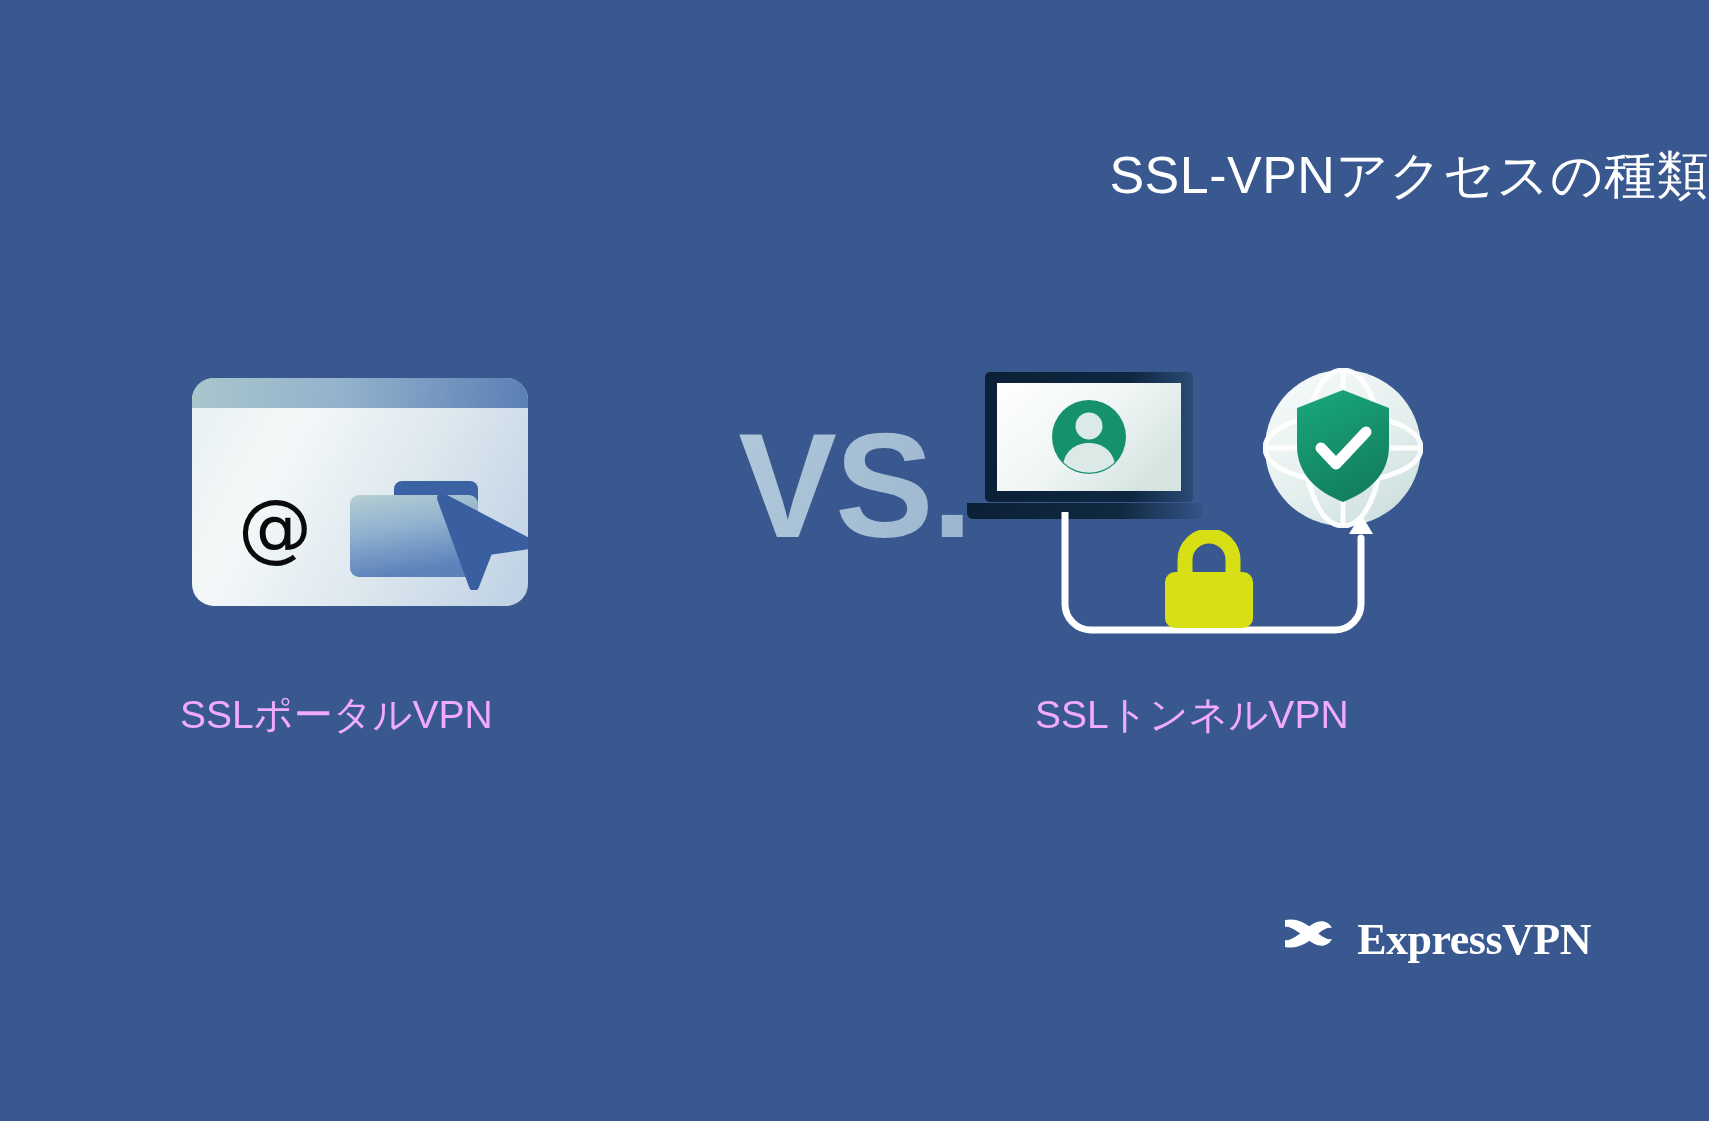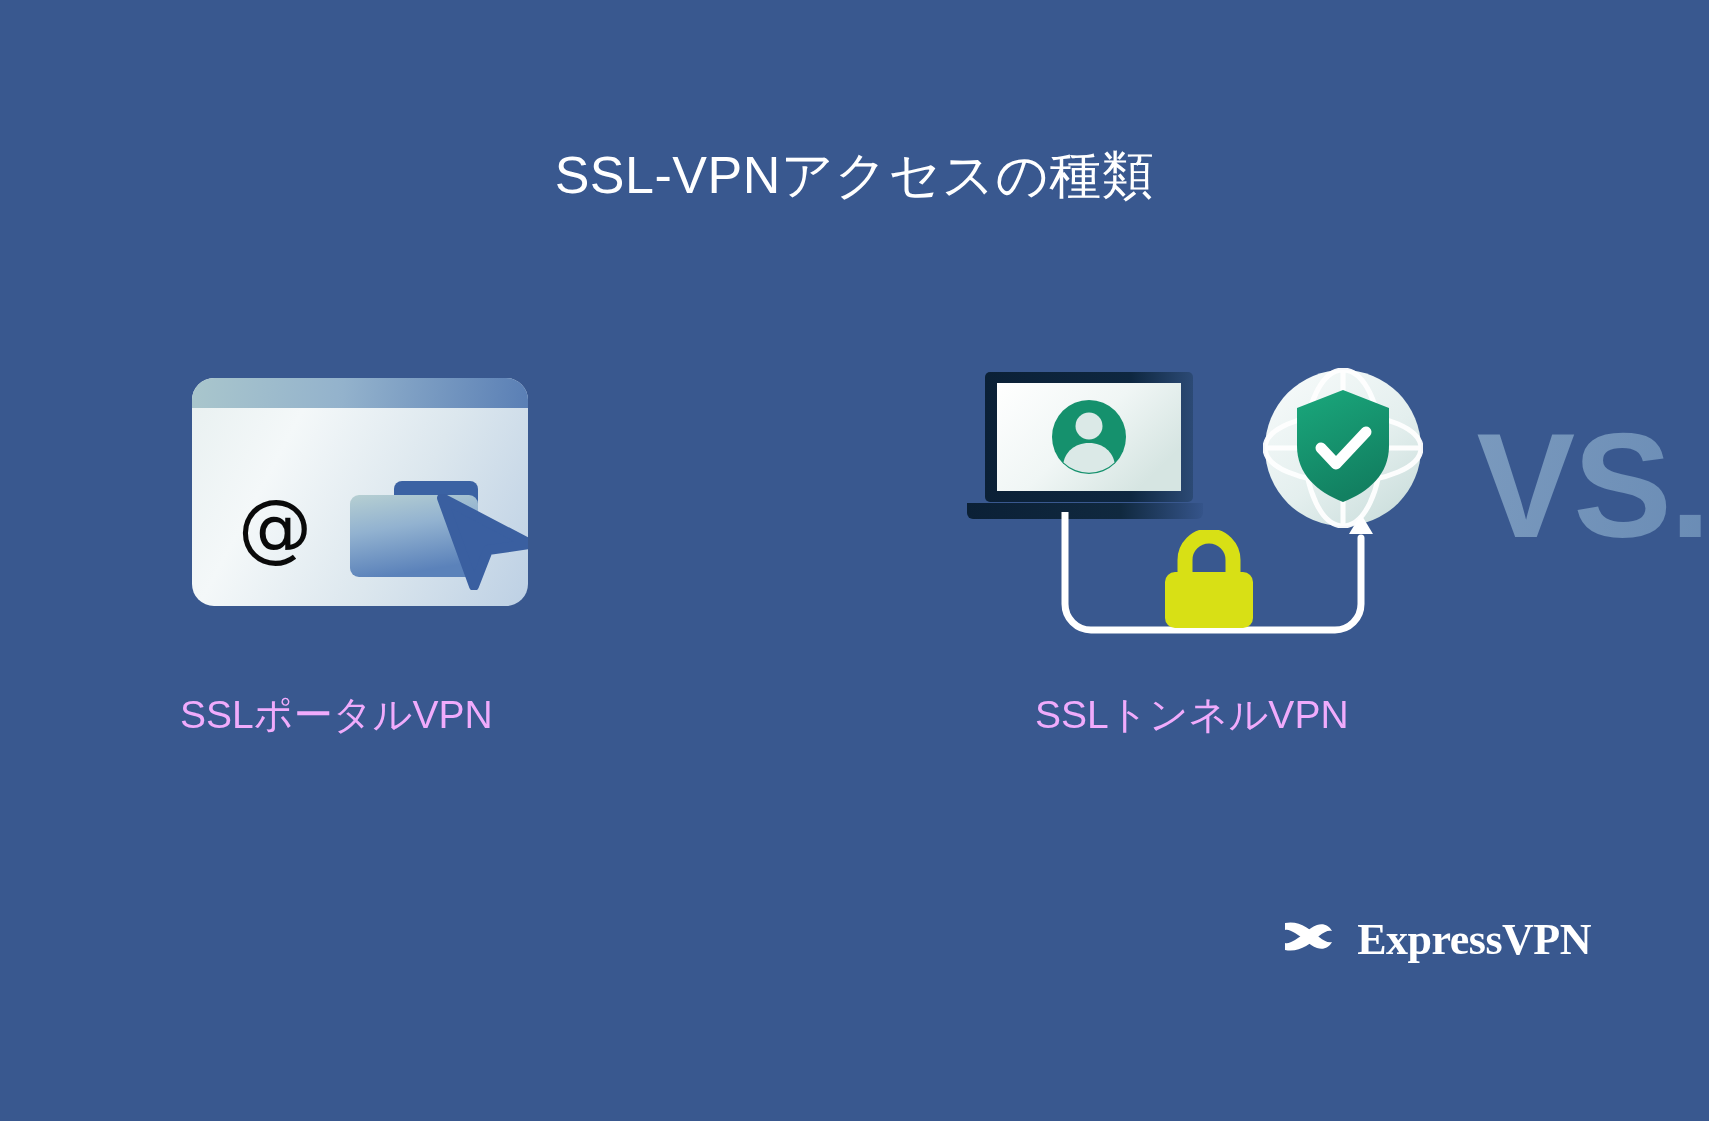--- a/index.html
+++ b/index.html
@@ -19,21 +19,21 @@
     inset: 0;
     background: #39588f;
   }
 
   
   .title {
     position: absolute;
     top: 144px;
     left: 0;
     width: 100%;
-    text-align: center;
+    text-align: right;
     color: #ffffff;
     font-size: 52px;
     font-weight: 400;
     letter-spacing: 0.5px;
     line-height: 1.2;
     white-space: nowrap;
   }
 
   
   .portal-wrap {
@@ -80,21 +80,21 @@
     width: 100px;
     height: 96px;
   }
 
   
   .vs {
     position: absolute;
     left: 0;
     top: 412px;
     width: 100%;
-    text-align: right;
+    text-align: center;
     font-size: 148px;
     font-weight: 700;
     line-height: 1;
     letter-spacing: -2px;
     background: linear-gradient(100deg, #cfe0e3 0%, #b7cddd 38%, #8aa7c6 70%, #6a8cb5 100%);
     -webkit-background-clip: text;
     background-clip: text;
     color: transparent;
     -webkit-text-fill-color: transparent;
   }
@@ -147,21 +147,20 @@
   }
   .caption-left  { left: 180px; top: 692px; }
   .caption-right { left: 1035px; top: 692px; }
 
   
   .logo {
     position: absolute;
     right: 118px;
     bottom: 156px;
     display: flex;
-    align-items: center;
     gap: 16px;
   }
   .logo-mark { width: 62px; height: 46px; }
   .logo-text {
     color: #ffffff;
     font-size: 44px;
     font-weight: 700;
     letter-spacing: -0.5px;
     font-family: "Liberation Serif", "DejaVu Serif", serif;
     white-space: nowrap;

